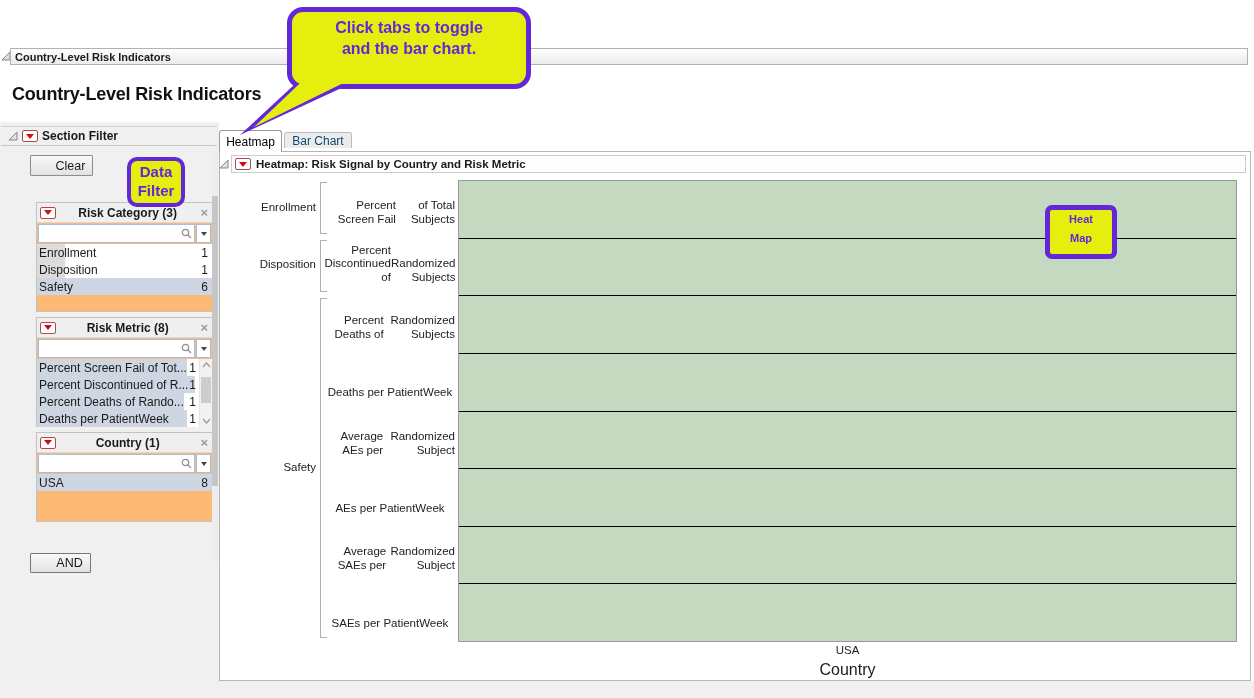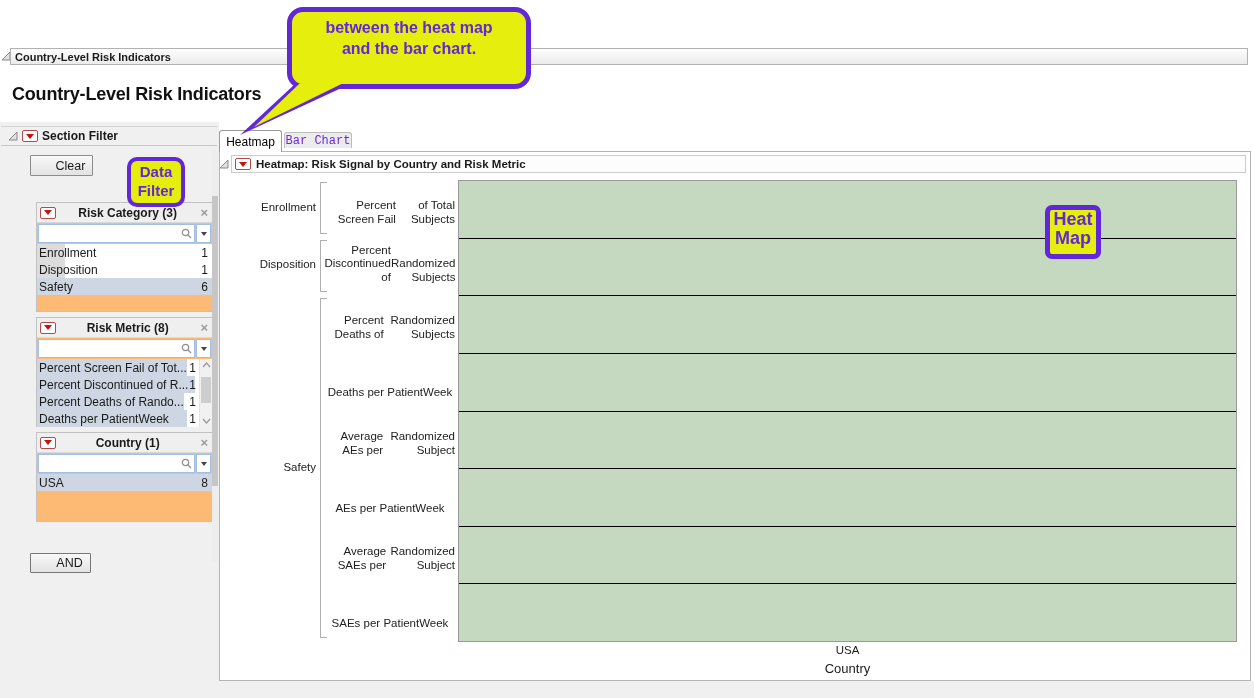--- a/index.html
+++ b/index.html
@@ -84,21 +84,21 @@
   .tab {
     display:flex; align-items:center; justify-content:center;
     font-size:12px; border-radius:3px 3px 0 0;
   }
   .tab-active {
     left:219px; top:130px; width:63px; height:22px; background:#fff;
     border:1px solid #9a9a9a; border-bottom:none; z-index:3; color:#000;
   }
   .tab-idle {
     left:284px; top:132px; width:68px; height:16px; background:#ececec;
-    border:1px solid #bcbcbc; border-bottom:none; color:#6d28d9; z-index:1;font-family:Liberation Mono, monospace;
+    border:1px solid #bcbcbc; border-bottom:none; color:#0c4a6e; z-index:1;
   }
 
   
   .content-box { left:219px; top:151px; width:1032px; height:530px; background:#fff; border:1px solid #b5b5b5; z-index:2; }
   .hm-outline {
     left:231px; top:155px; width:1015px; height:18px; z-index:3;
     border:1px solid #cccccc; background:#fdfdfd;
     display:flex; align-items:center; gap:5px; padding-left:3px;
     font-weight:bold; font-size:11.5px;
   }
@@ -111,30 +111,30 @@
     left:325px; width:130px; z-index:3; display:flex; flex-direction:row;
     justify-content:center; align-items:flex-end; text-align:right;
     font-size:11.5px; line-height:13.5px; color:#222;
   }
 
   
   .plot { left:458px; top:180px; width:779px; height:462px; border:1px solid #999; display:flex; flex-direction:column; z-index:3; }
   .hrow { flex:1; }
   .hrow + .hrow { border-top:1px solid #000; }
   .xtick  { left:458px; top:644px; width:779px; text-align:center; font-size:11.5px; z-index:3; }
-  .xlabel { left:458px; top:661px; width:779px; text-align:center; font-size:13px; z-index:3; }
+  .xlabel { left:458px; top:661px; width:779px; text-align:center; font-size:16px; z-index:3; }
 
   
   .co-bubble {
     background:#e6ee0e; border:5px solid #6127d8; border-radius:16px;
     color:#6127d8; font-weight:bold; text-align:center; z-index:6;
   }
   .co-main { left:287px; top:7px; width:244px; height:82px; font-size:16px; line-height:21px; padding-top:5px; }
   .co-data { left:127px; top:157px; width:58px; height:50px; border-width:4px; border-radius:10px; font-size:15px; line-height:19px; padding-top:1px; z-index:9; }
-  .co-heat { left:1045px; top:205px; width:56px; height:54px; border-radius:7px; font-size:18px; line-height:19px; z-index:9; }
+  .co-heat { left:1045px; top:205px; width:72px; height:54px; border-radius:7px; font-size:11px; line-height:19px; z-index:9; }
   .tail-under { left:230px; top:60px; z-index:5; }
   .tail-over  { left:230px; top:60px; z-index:7; }
 </style>
 </head>
 <body>
 
 <div class="abs gray-left"></div>
 <div class="abs gray-bottom"></div>
 
 <svg class="abs disc" style="left:1px; top:51px;" viewBox="0 0 10 10">
@@ -335,21 +335,21 @@
   <div class="hrow" style="background:#c4d9bf;"></div>
   <div class="hrow" style="background:#c4d9bf;"></div>
 </div>
 <div class="abs xtick">USA</div>
 <div class="abs xlabel">Country</div>
 
 <svg class="abs tail-under" width="150" height="80">
   <polygon points="78,12 146,12 10,75" fill="#6127d8"></polygon>
 </svg>
 <div class="abs co-bubble co-main">
-  <div>between the heat map</div>
+  <div>Click tabs to toggle</div>
   <div>and the bar chart.</div>
 </div>
 <svg class="abs tail-over" width="150" height="80">
   <polygon points="88,6 148,6 24,67" fill="#e6ee0e"></polygon>
 </svg>
 
 <div class="abs co-bubble co-data">
   <div>Data</div>
   <div>Filter</div>
 </div>

